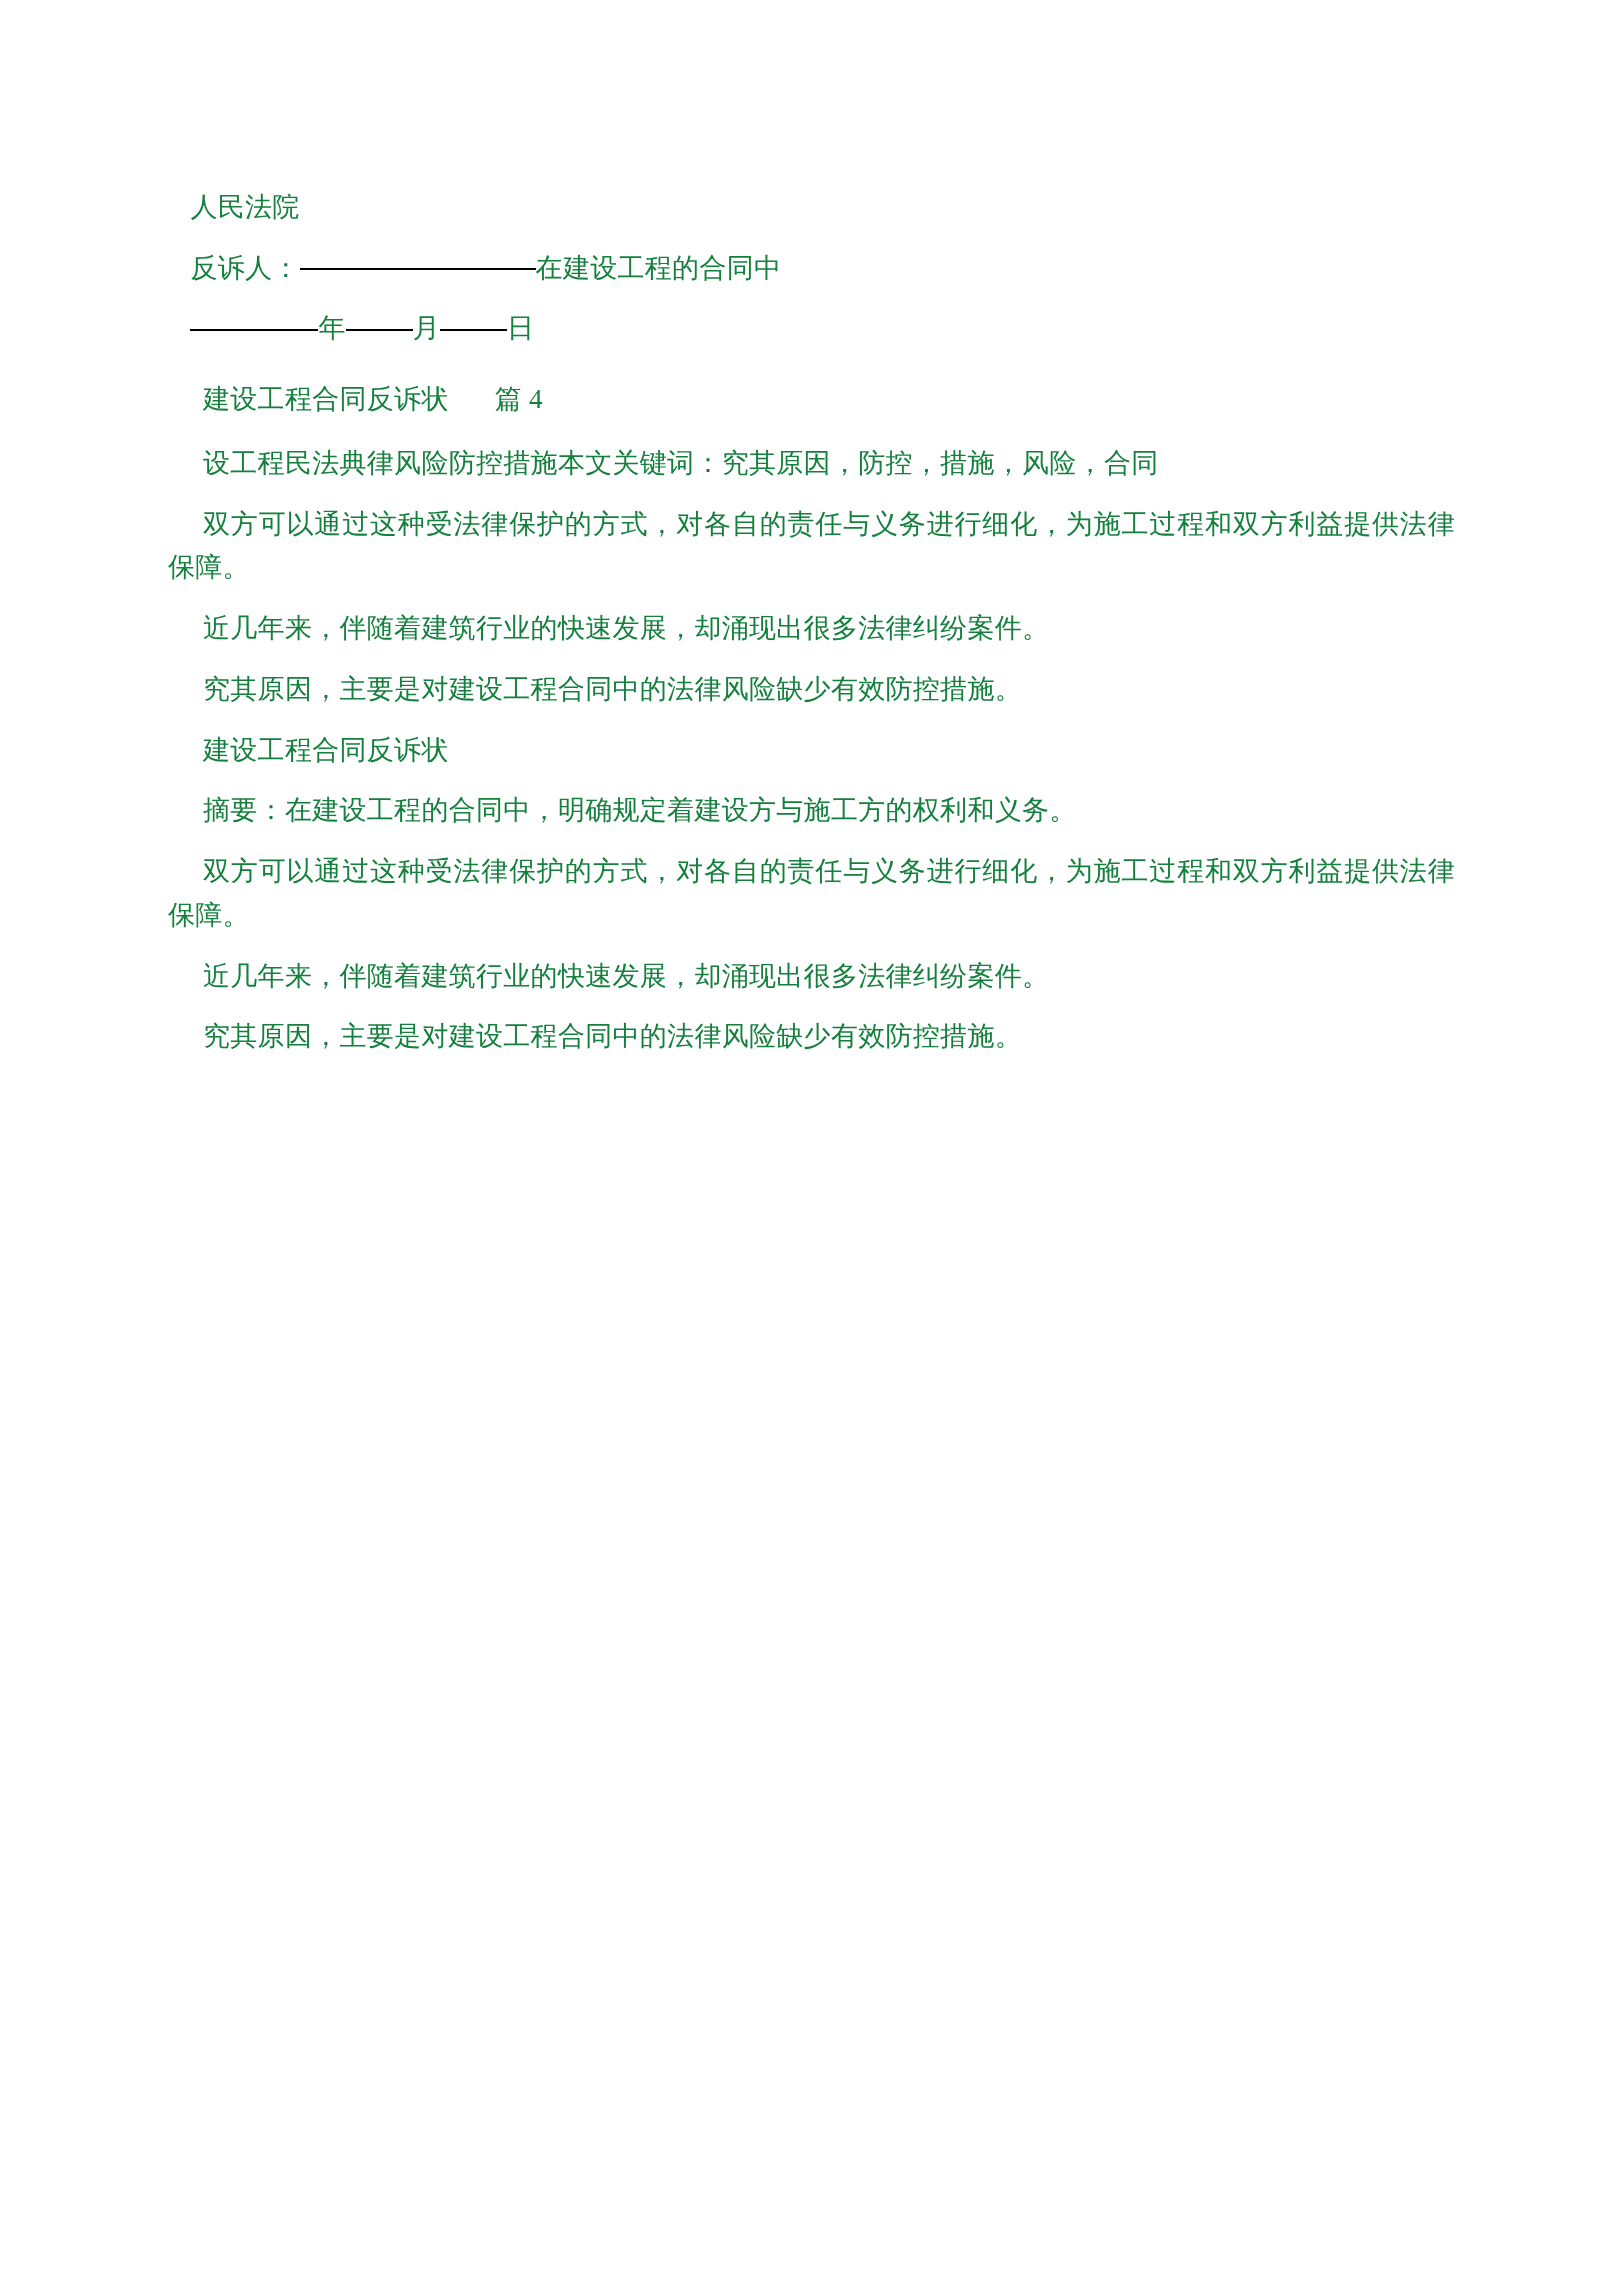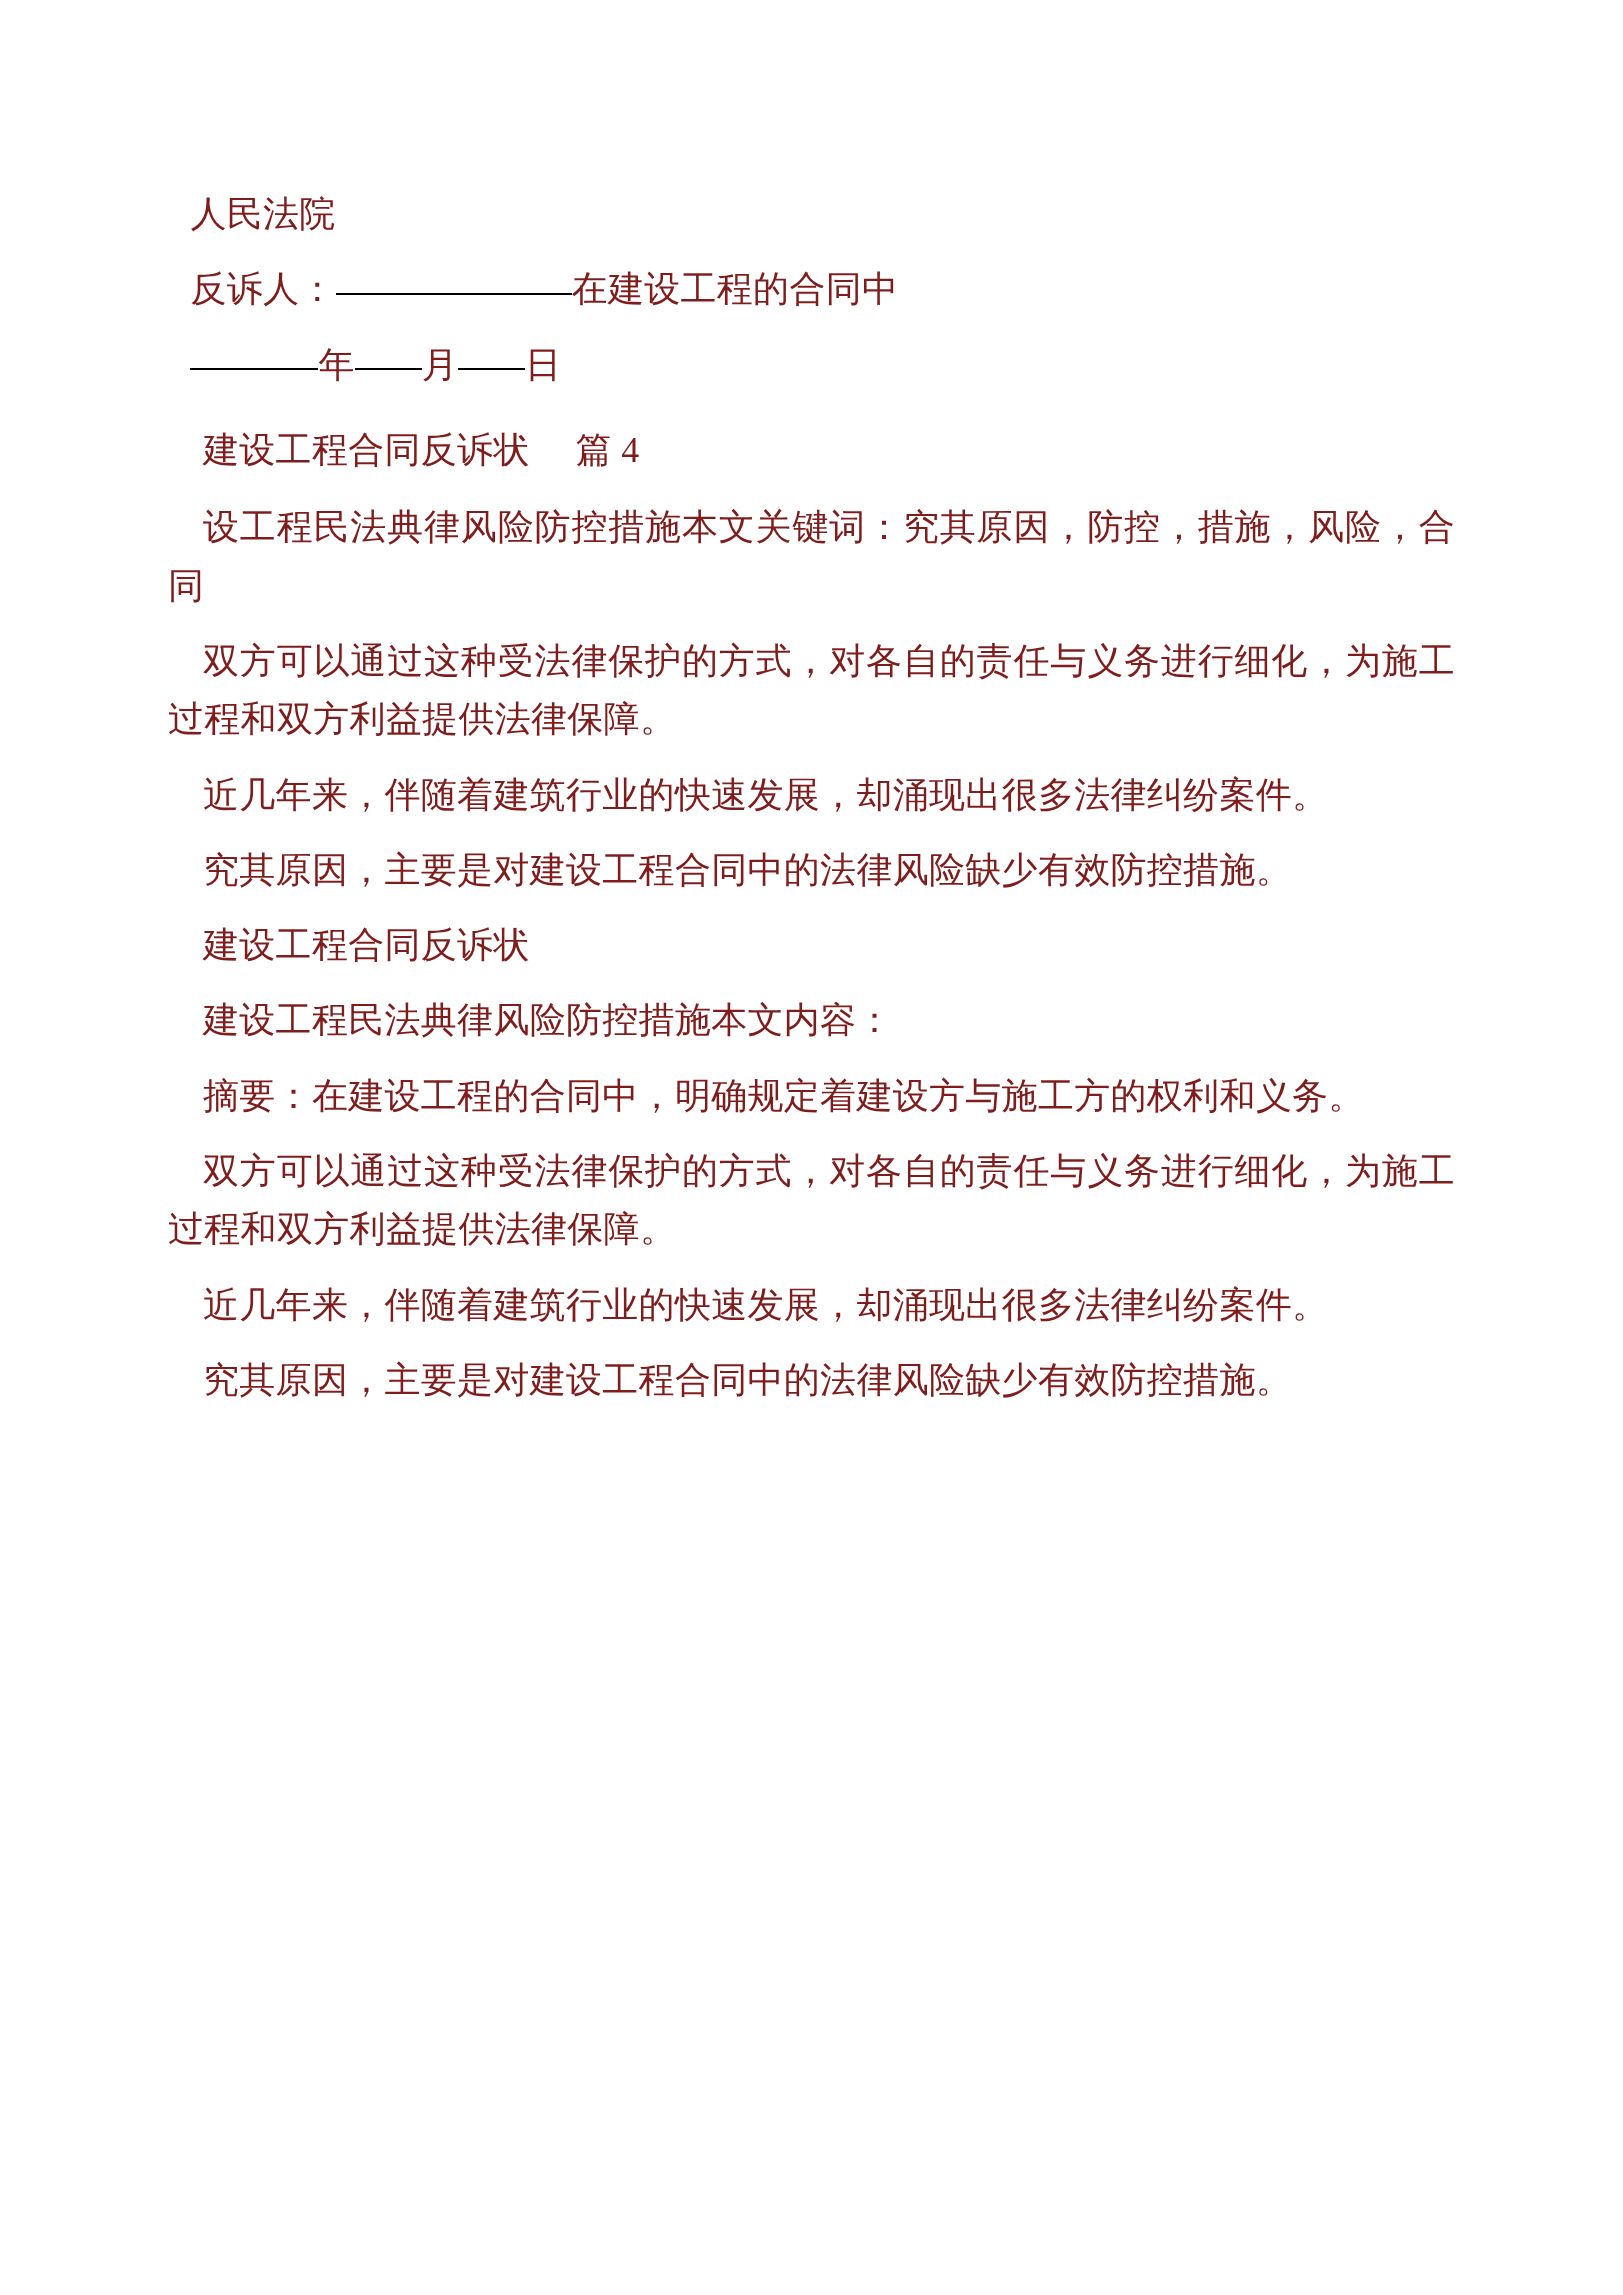--- a/index.html
+++ b/index.html
@@ -13,23 +13,23 @@
   .page {
     position: relative;
     width: 1623px;
     height: 2295px;
     background: #ffffff;
     box-sizing: border-box;
     padding: 185px 168px 112px 168px;
     overflow: hidden;
   }
   .doc-body {
-    font-size: 36px;
+    font-size: 27px;
     line-height: 1.62;
-    color: #7f1d1d;
+    color: #15803d;
     letter-spacing: 0.3px;
   }
   .p {
     margin: 0 0 17px 0;
     text-align: justify;
     text-justify: inter-ideograph;
   }
   .indent {
     text-indent: 35px;
   }
@@ -77,21 +77,20 @@
 
     <p class="p heading">
       <span>建设工程合同反诉状</span><span class="gap"></span><span class="num">篇 4</span>
     </p>
 
     <p class="p indent">设工程民法典律风险防控措施本文关键词：究其原因，防控，措施，风险，合同</p>
     <p class="p indent">双方可以通过这种受法律保护的方式，对各自的责任与义务进行细化，为施工过程和双方利益提供法律保障。</p>
     <p class="p indent">近几年来，伴随着建筑行业的快速发展，却涌现出很多法律纠纷案件。</p>
     <p class="p indent">究其原因，主要是对建设工程合同中的法律风险缺少有效防控措施。</p>
     <p class="p indent">建设工程合同反诉状</p>
-    <p class="p indent">建设工程民法典律风险防控措施本文内容：</p>
     <p class="p indent">摘要：在建设工程的合同中，明确规定着建设方与施工方的权利和义务。</p>
     <p class="p indent">双方可以通过这种受法律保护的方式，对各自的责任与义务进行细化，为施工过程和双方利益提供法律保障。</p>
     <p class="p indent">近几年来，伴随着建筑行业的快速发展，却涌现出很多法律纠纷案件。</p>
     <p class="p indent">究其原因，主要是对建设工程合同中的法律风险缺少有效防控措施。</p>
 
   </div>
 </div>
 
 
 </body></html>

